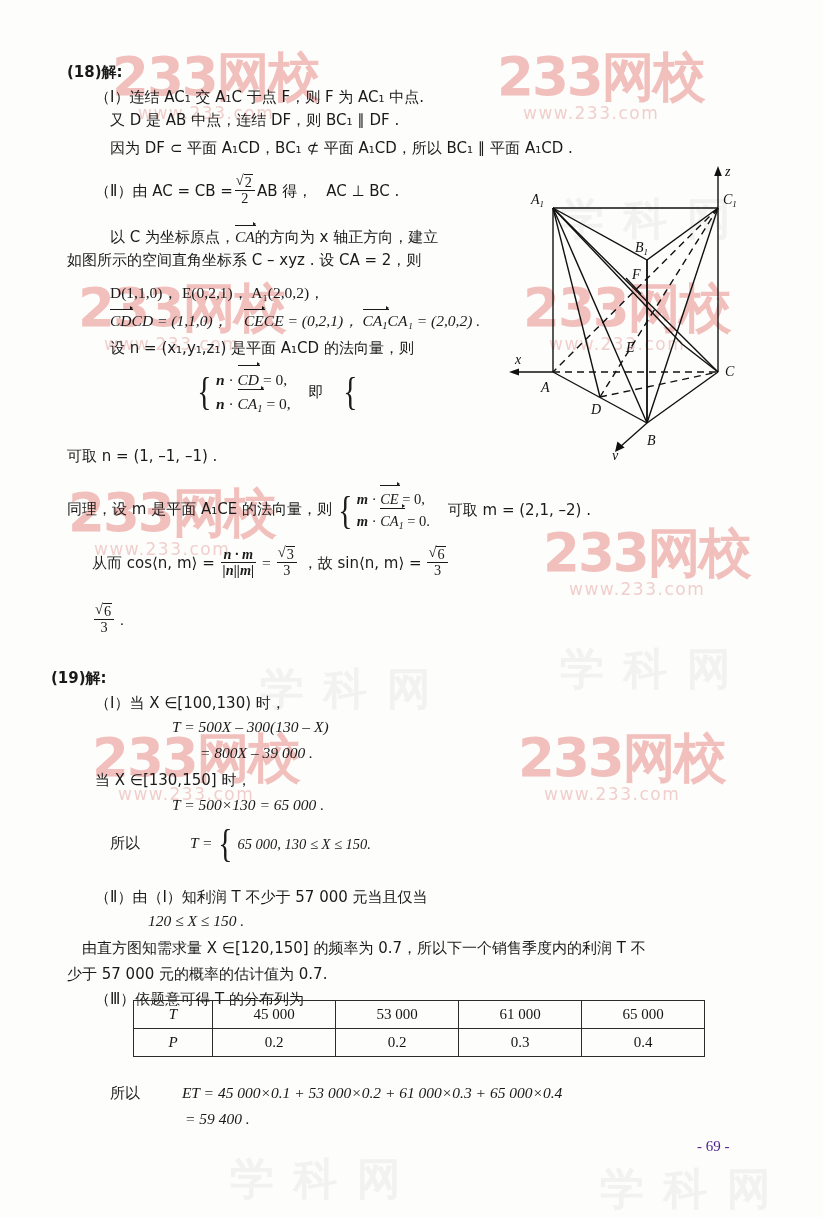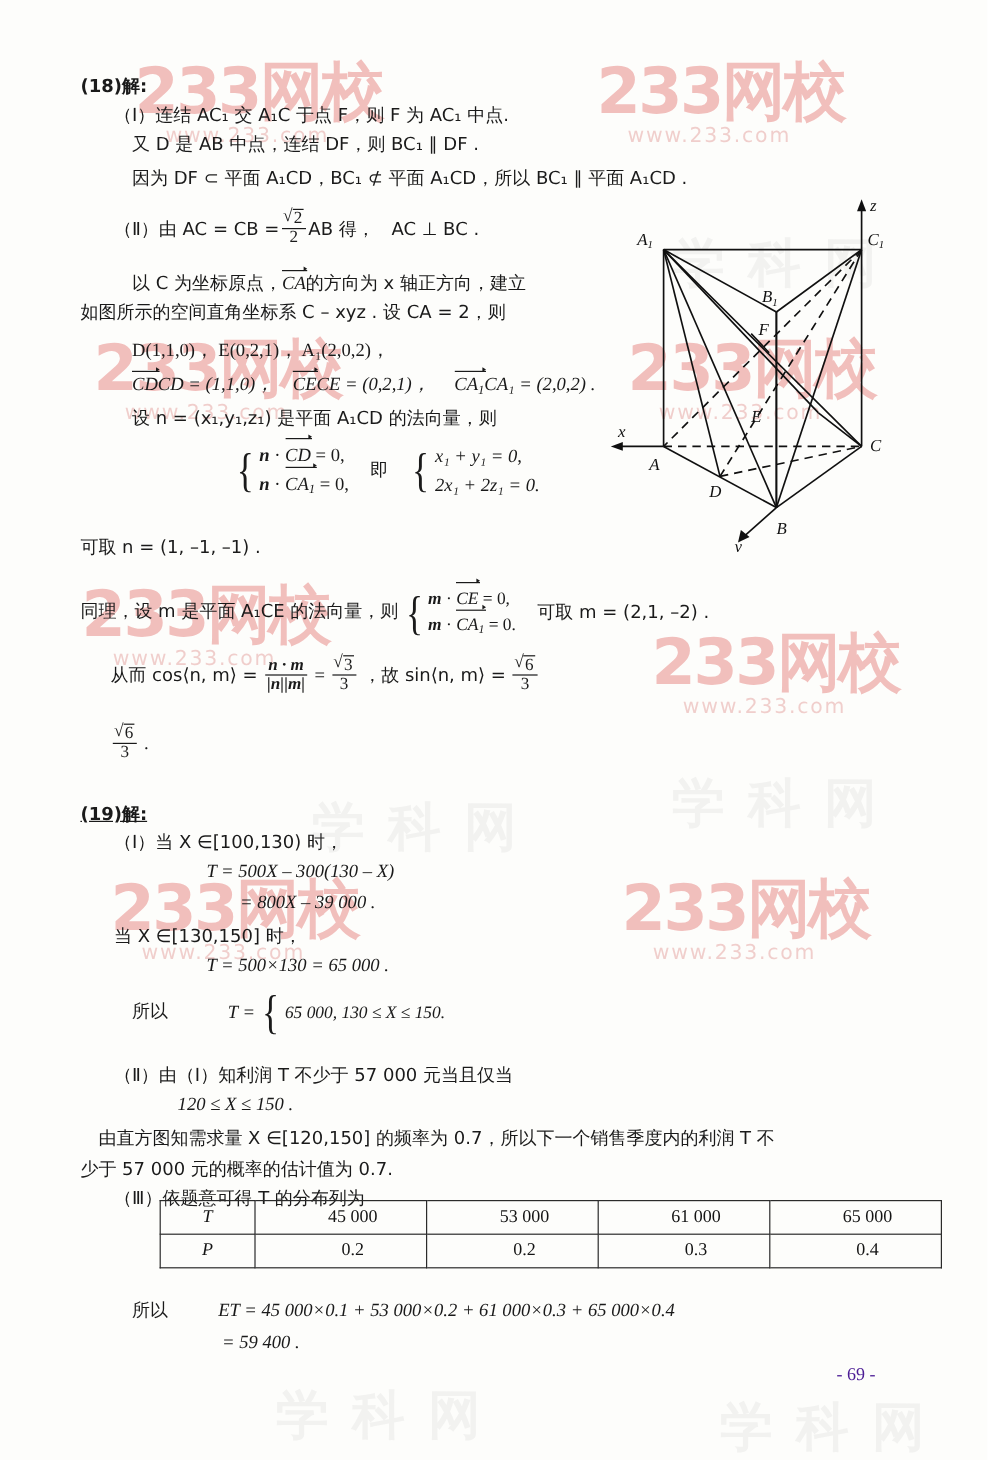--- a/index.html
+++ b/index.html
@@ -148,21 +148,21 @@
     border-collapse: collapse;
     font-size: 15px;
   }
   #dist-table td {
     border: 1.3px solid #2b2b2b;
     text-align: center;
     padding: 5px 0;
     font-family: "Liberation Serif", serif;
   }
   #dist-table td.hdr { font-style: italic; width: 78px; }
-  #dist-table td.val { width: 122px; padding-left: 20px; }
+  #dist-table td.val { width: 122px; }
 
   .pagenum {
     position: absolute;
     font-family: "Liberation Serif", serif;
     font-size: 15px;
     color: #4c1d95;
   }
 
   
   #figure { position: absolute; z-index: 3; }
@@ -244,40 +244,36 @@
       <span class="han">以 C 为坐标原点，</span><span class="vec">CA</span><span class="han">的方向为 x 轴正方向，建立</span>
     </div>
 
     <div class="line han" style="left:67px; top:252px;">如图所示的空间直角坐标系 C – xyz . 设 CA = 2，则</div>
 
     <div class="line" style="left:110px; top:284px;">D(1,1,0)，  E(0,2,1)，  A₁(2,0,2)，</div>
 
     <div class="line" style="left:110px; top:312px;">
       <span class="vec">CD</span><span style="font-style:italic">CD = (1,1,0)，</span>
       <span style="margin-left:12px;"><span class="vec">CE</span><span style="font-style:italic">CE = (0,2,1)，</span></span>
-      <span style="margin-left:16px;"><span class="vec">CA<span class="sub">1</span></span><span style="font-style:italic">CA₁ = (2,0,2) .</span></span>
+      <span style="margin-left:0;"><span class="vec">CA<span class="sub">1</span></span><span style="font-style:italic">CA₁ = (2,0,2) .</span></span>
     </div>
 
     <div class="line han" style="left:110px; top:340px;">设 n = (x₁,y₁,z₁) 是平面 A₁CD 的法向量，则</div>
 
     <div class="line" style="left:195px; top:368px;">
       <span class="sys">
         <span class="brace">{</span>
         <span class="rows">
           <div><span class="bi">n</span> · <span class="vec">CD</span> = 0,</div>
           <div><span class="bi">n</span> · <span class="vec">CA<span class="sub">1</span></span> = 0,</div>
         </span>
       </span>
       <span class="han" style="margin:0 14px; vertical-align:middle;">即</span>
       <span class="sys">
         <span class="brace">{</span>
-        <span class="rows">
-          <div class="mi">x₁ + y₁ = 0,</div>
-          <div class="mi">2x₁ + 2z₁ = 0.</div>
-        </span>
       </span>
     </div>
 
     <div class="line han" style="left:67px; top:448px;">可取 n = (1, –1, –1) .</div>
 
     <div class="line" style="left:67px; top:488px;">
       <span class="han">同理，设 m 是平面 A₁CE 的法向量，则</span>
       <span class="sys">
         <span class="brace">{</span>
         <span class="rows" style="font-size:14.5px;">
@@ -364,21 +360,21 @@
       <text x="230" y="216">C</text>
       <text x="96" y="254">D</text>
       <text x="131" y="192">E</text>
       <text x="137" y="119">F</text>
 
       <text x="20" y="204">x</text>
       <text x="117" y="300">y</text>
       <text x="230" y="16">z</text>
     </svg>
 
-    <div class="line han" style="left:67px; top:670px; font-weight:bold;text-decoration:underline;">(19)解:</div>
+    <div class="line han" style="left:51px; top:670px; font-weight:bold;">(19)解:</div>
 
     <div class="line" style="left:95px; top:694px;">
       <span class="han">（Ⅰ）</span><span class="han">当 X ∈[100,130) 时，</span>
     </div>
 
     <div class="line mi" style="left:172px; top:718px;">T = 500X – 300(130 – X)</div>
 
     <div class="line mi" style="left:200px; top:744px;">= 800X – 39 000 .</div>
 
     <div class="line han" style="left:95px; top:772px;">当 X ∈[130,150] 时，</div>

